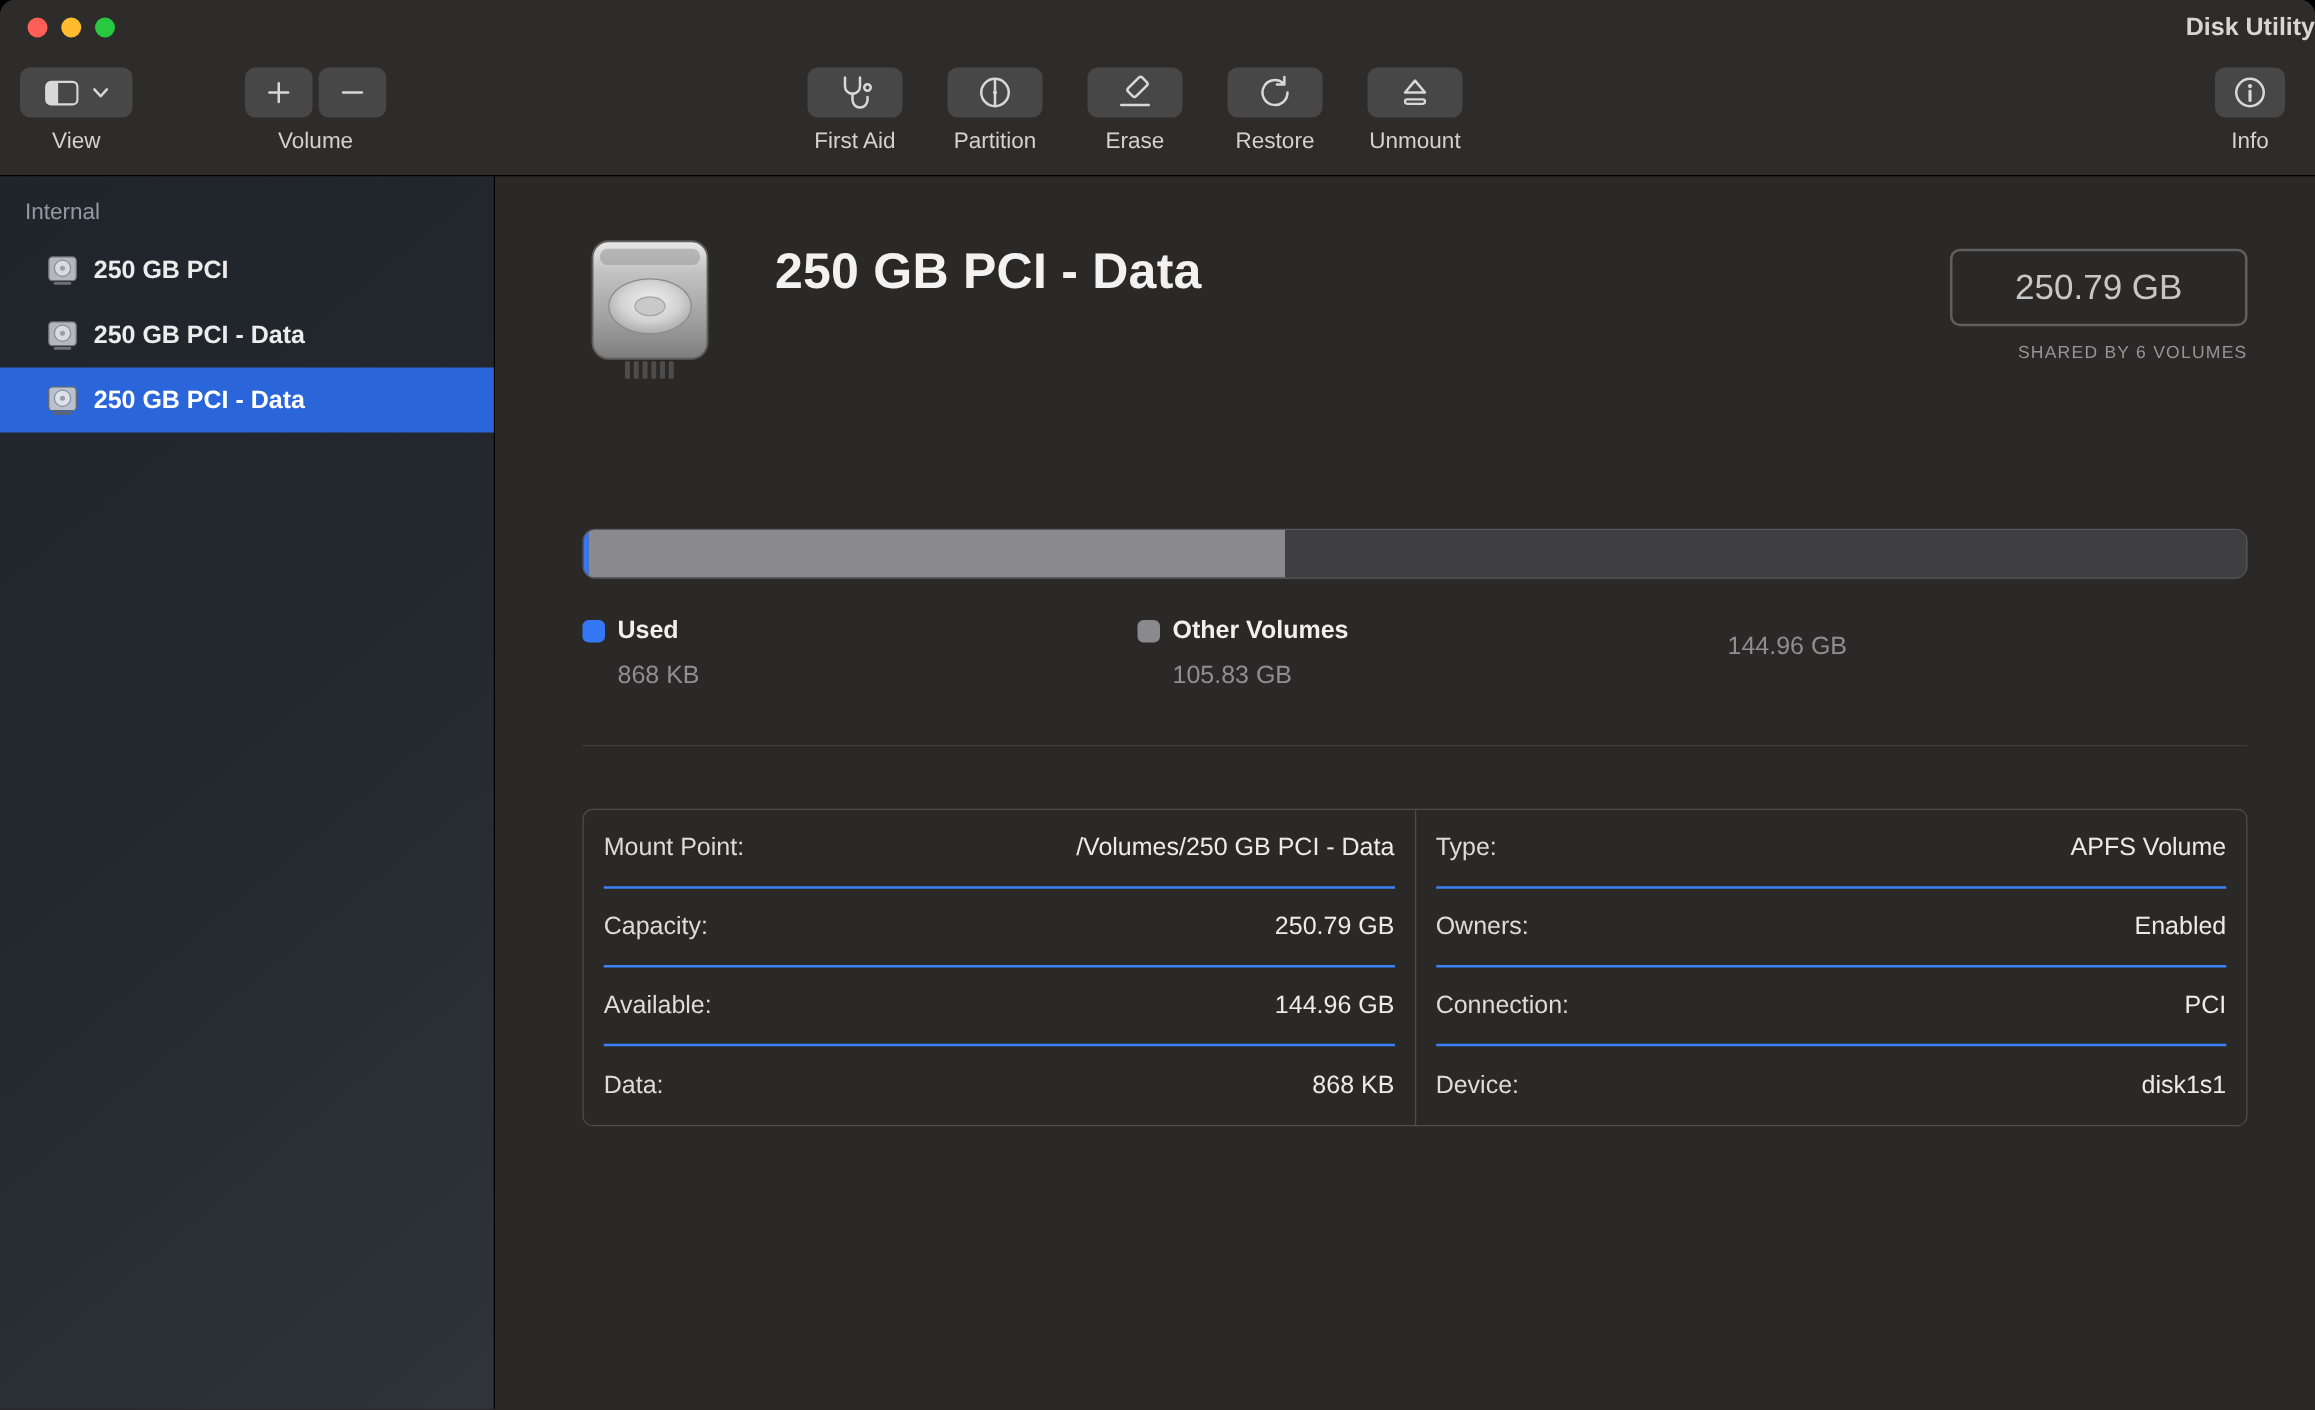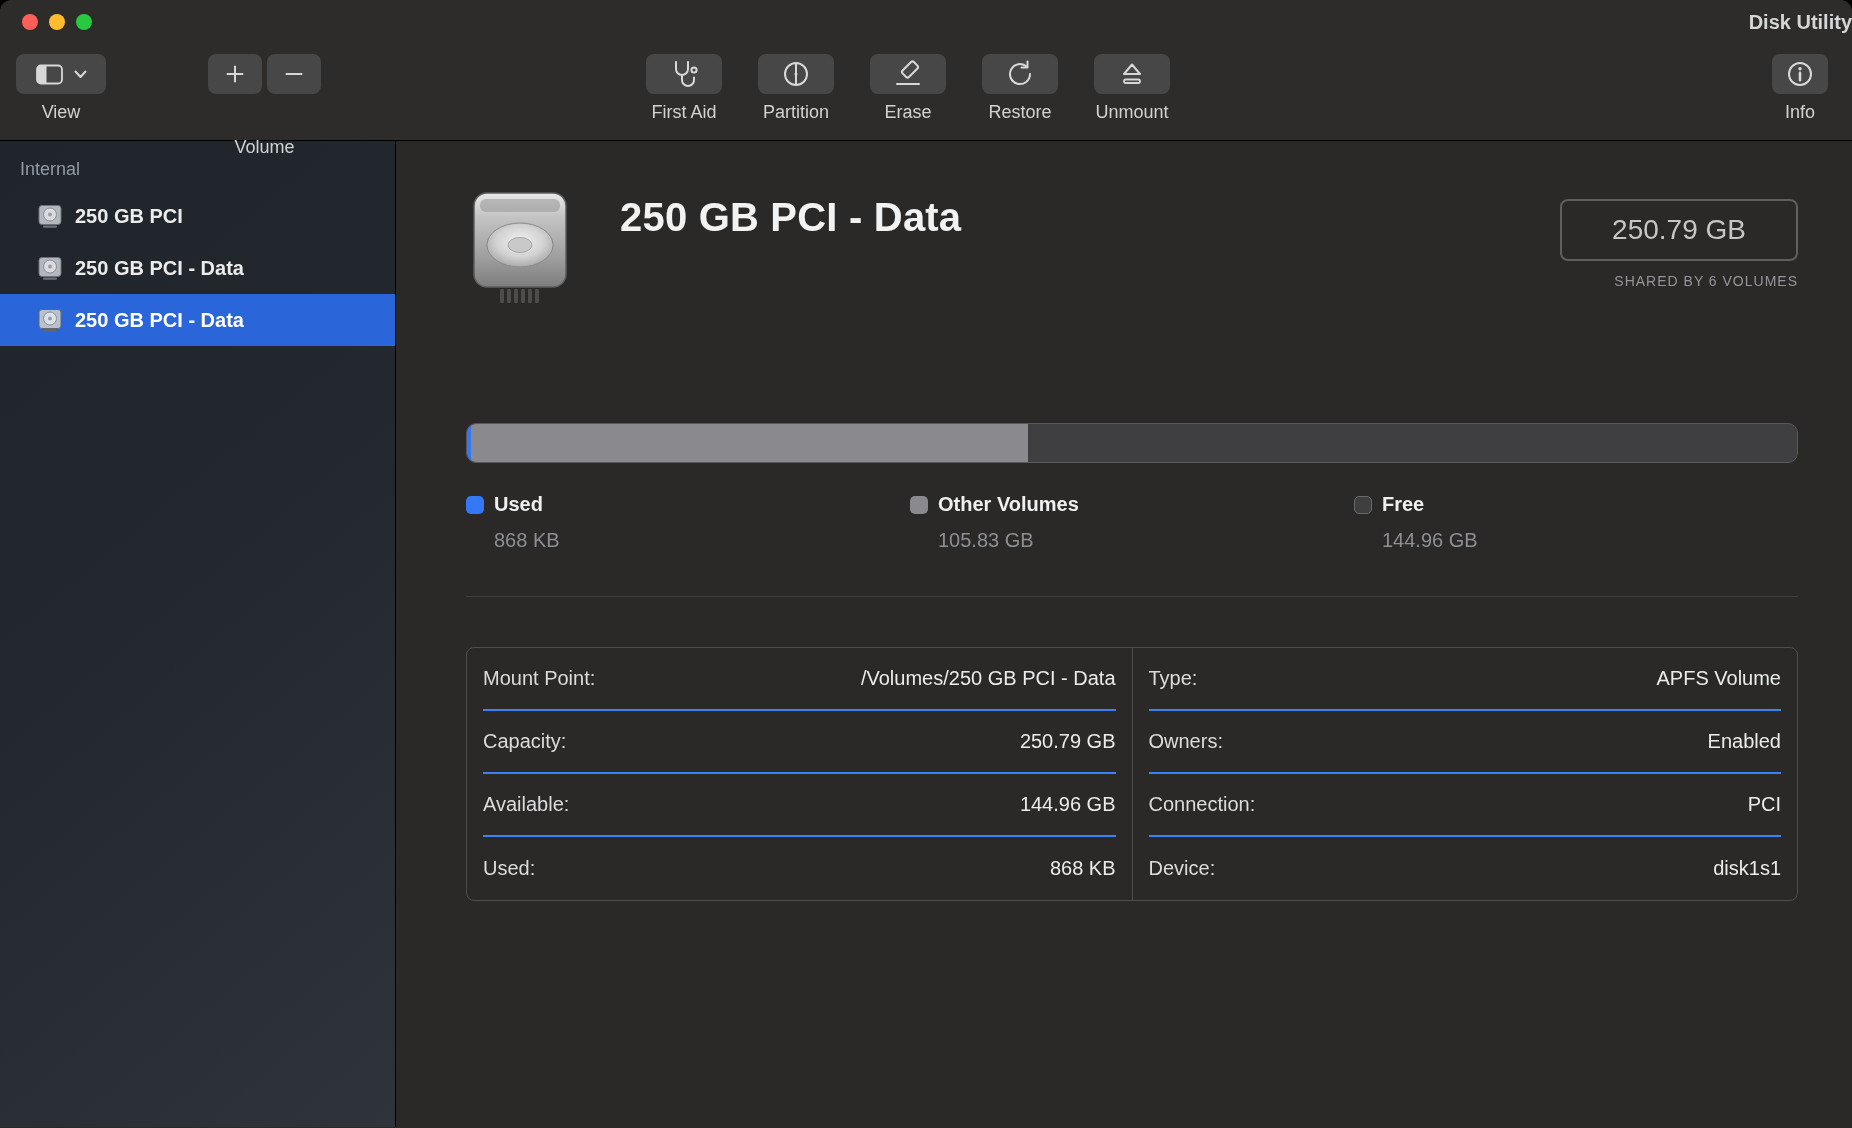--- a/index.html
+++ b/index.html
@@ -17,21 +17,21 @@
   .tl.max   { background:#28c840; }
   .title { font-size:20px; font-weight:700; color:#d6d6d6; }
 
   .toolbar { height:97px; position:relative; border-bottom:1px solid #000; }
   .tb-item { display:flex; flex-direction:column; align-items:center; position:absolute; top:10px; }
   .tb-label { margin-top:8px; font-size:18px; color:#d2d2d2; }
   .tb-btn { border:none; outline:none; background:#474747; height:40px; border-radius:8px;
             display:flex; align-items:center; justify-content:center; cursor:default; }
   .view-cluster { left:16px; }
   .view-btn { width:90px; gap:11px; }
-  .volume-cluster { left:208px;gap:35px; }
+  .volume-cluster { left:196px; }
   .volume-btns { display:flex; gap:5px; }
   .volume-btns .tb-btn { width:54px; }
   .tb-center { position:absolute; left:calc(50% - 18px); top:0; transform:translateX(-50%); display:flex; gap:36px; height:100%; }
   .tb-center .tb-item { position:static; padding-top:10px; }
   .action-btn { width:76px; }
   .info-cluster { right:24px; }
   .info-btn { width:56px; }
 
   
   .body { display:flex; height:986px; }
@@ -321,24 +321,20 @@
           <div class="legend-value">868 KB</div>
         </div>
         <div class="legend-item">
           <div class="legend-head">
             <span class="swatch" style="background: rgb(138, 138, 142);"></span>
             <span class="legend-name">Other Volumes</span>
           </div>
           <div class="legend-value">105.83 GB</div>
         </div>
         <div class="legend-item">
-          <div class="legend-head">
-            <span class="swatch swatch-outline" style="background: rgb(63, 63, 66);"></span>
-            <span class="legend-name">Free</span>
-          </div>
           <div class="legend-value">144.96 GB</div>
         </div>
       </div>
 
       <div class="divider"></div>
 
       <div class="details">
         <div class="dcol">
           <div class="drow">
             <span class="dlabel">Mount Point:</span>
@@ -346,21 +342,21 @@
           </div>
           <div class="drow">
             <span class="dlabel">Capacity:</span>
             <span class="dvalue">250.79 GB</span>
           </div>
           <div class="drow">
             <span class="dlabel">Available:</span>
             <span class="dvalue">144.96 GB</span>
           </div>
           <div class="drow">
-            <span class="dlabel">Used:</span>
+            <span class="dlabel">Data:</span>
             <span class="dvalue">868 KB</span>
           </div>
         </div>
         <div class="dcol">
           <div class="drow">
             <span class="dlabel">Type:</span>
             <span class="dvalue">APFS Volume</span>
           </div>
           <div class="drow">
             <span class="dlabel">Owners:</span>

